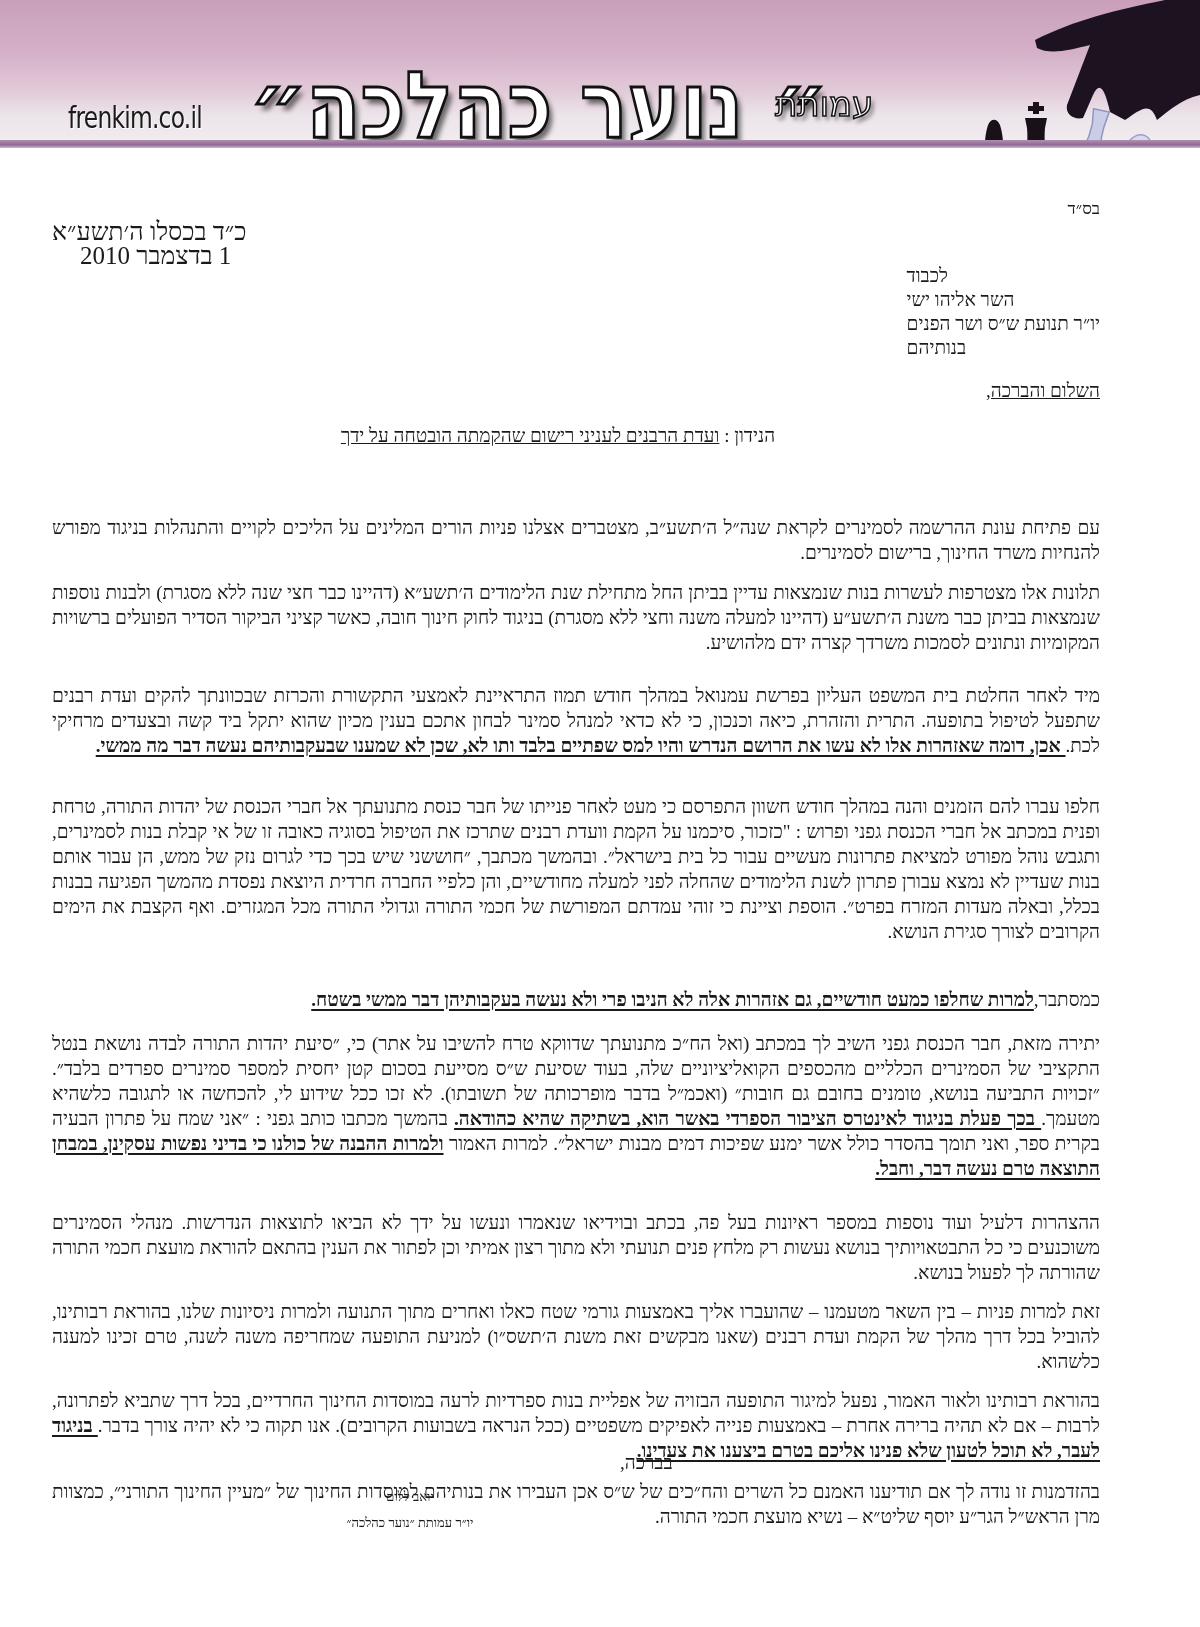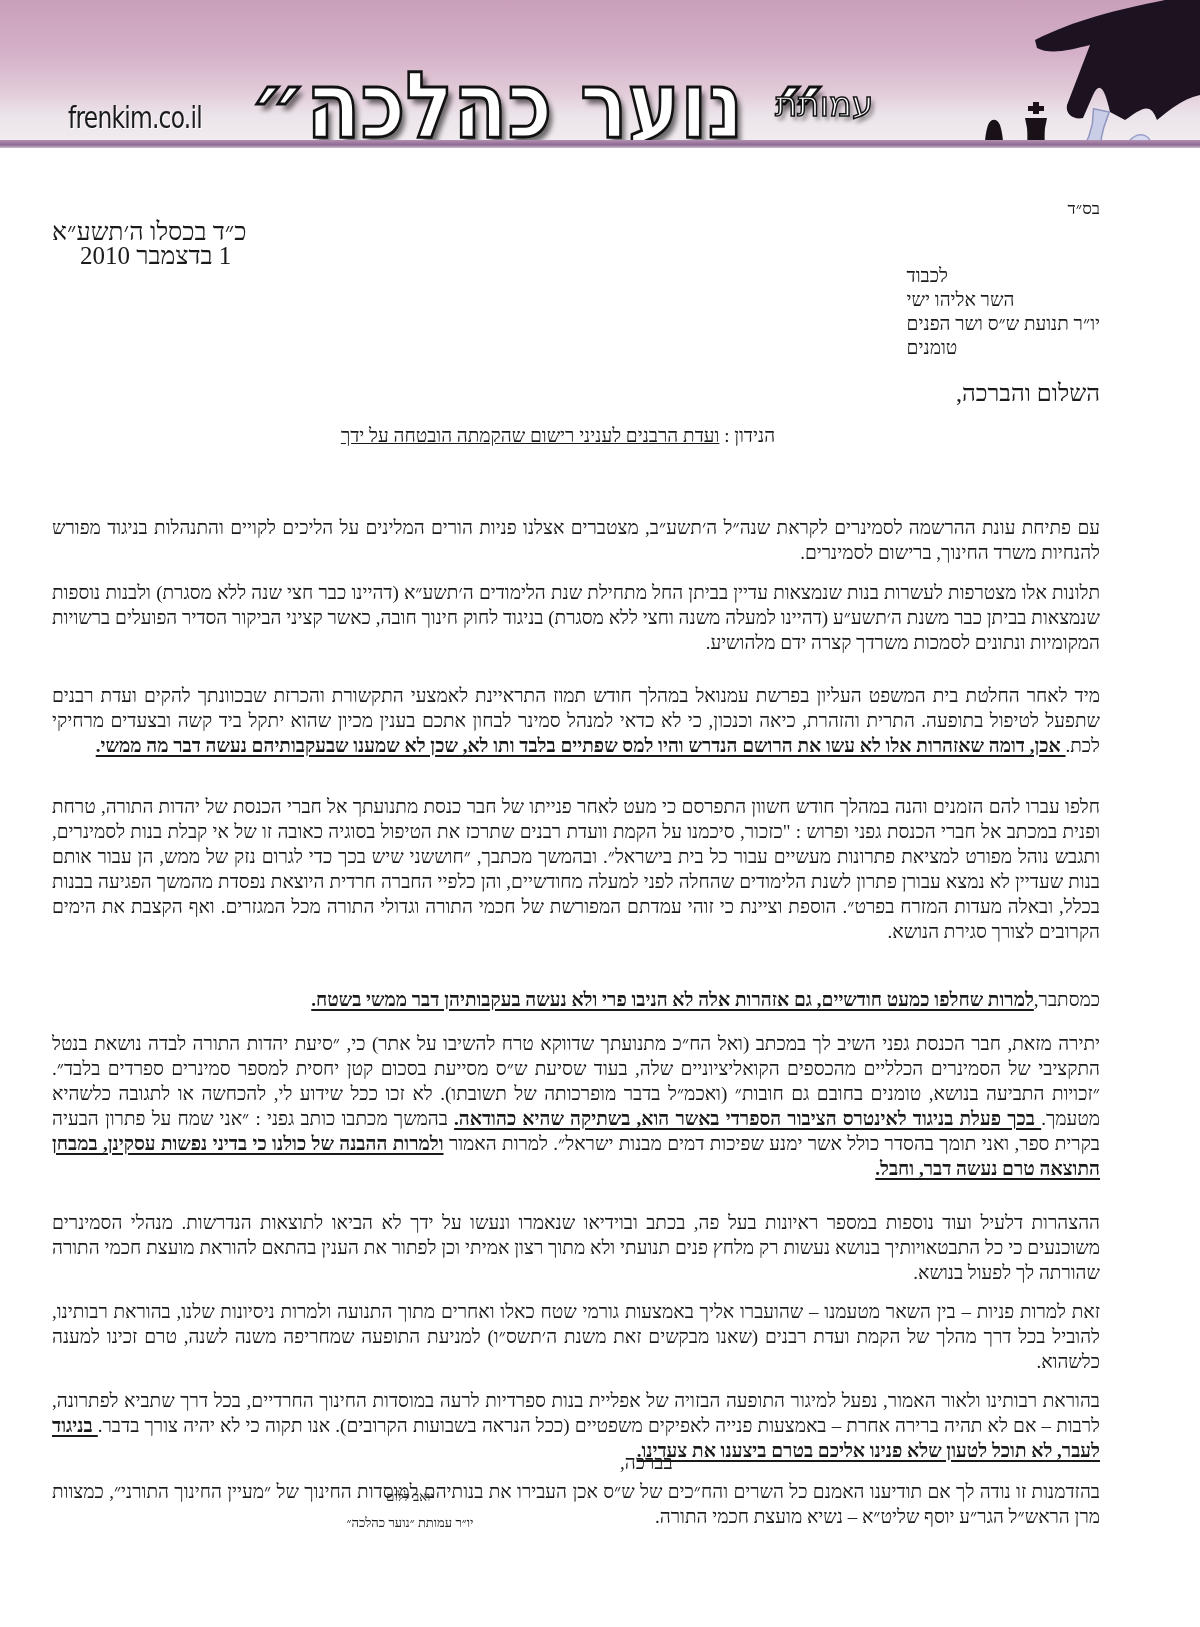--- a/index.html
+++ b/index.html
@@ -47,21 +47,21 @@
 
     
     .line { position: absolute; font-size: 25px; line-height: 1.25; white-space: nowrap; }
     .bsd { top: 198px; right: 100px; font-size: 17px; }
     .date-heb { top: 216px; left: 52px; direction: rtl; }
     .date-greg { top: 240px; left: 52px; direction: rtl; margin-left: 28px; }
 
     .addr { position: absolute; right: 100px; top: 264px; text-align: left; font-size: 19px; line-height: 24px; }
     .addr .bold { font-weight: normal; }
 
-    .greeting { position: absolute; right: 100px; top: 380px; font-size: 24px; }
+    .greeting { position: absolute; right: 100px; top: 380px; font-size: 19px; text-decoration: underline; }
     .subject { position: absolute; top: 425px; left: 0; width: 1156px; text-align: center; font-size: 19px; padding-right: 40px; }
     .subject .u { text-decoration: underline; }
 
     .para {
       position: absolute; left: 52px; width: 1048px; text-align: justify; text-align-last: right;
       font-size: 19px; line-height: 25px; direction: rtl; margin-top: 47px;
     }
     .b-u { font-weight: bold; text-decoration: underline; text-decoration-thickness: 2px; text-underline-offset: 3px; }
 
     .closing { position: absolute; top: 1452px; left: 620px; font-size: 19px; direction: rtl; }
@@ -94,21 +94,21 @@
 </div>
 
 <div class="line bsd">בס״ד</div>
 <div class="line date-heb">כ״ד בכסלו ה׳תשע״א</div>
 <div class="line date-greg">1 בדצמבר 2010</div>
 
 <div class="addr">
   <div>לכבוד</div>
   <div><span>השר </span><span class="bold">אליהו ישי</span></div>
   <div>יו״ר תנועת ש״ס ושר הפנים</div>
-  <div>טומנים</div>
+  <div>בנותיהם</div>
 </div>
 
 <div class="greeting">השלום והברכה,</div>
 
 <div class="subject">
   <span>הנידון : </span><span class="u">ועדת הרבנים לעניני רישום שהקמתה הובטחה על ידך</span>
 </div>
 
 <p class="para" style="top:468px">
   <span>עם פתיחת עונת ההרשמה לסמינרים לקראת שנה״ל ה׳תשע״ב, מצטברים אצלנו פניות הורים המלינים על הליכים לקויים והתנהלות בניגוד מפורש להנחיות משרד החינוך, ברישום לסמינרים.</span>

